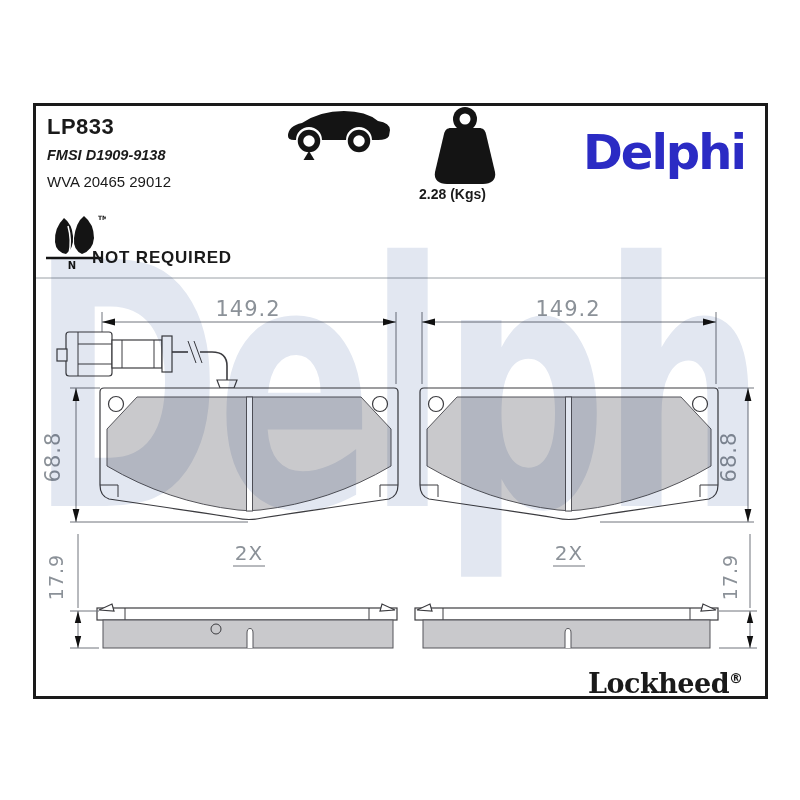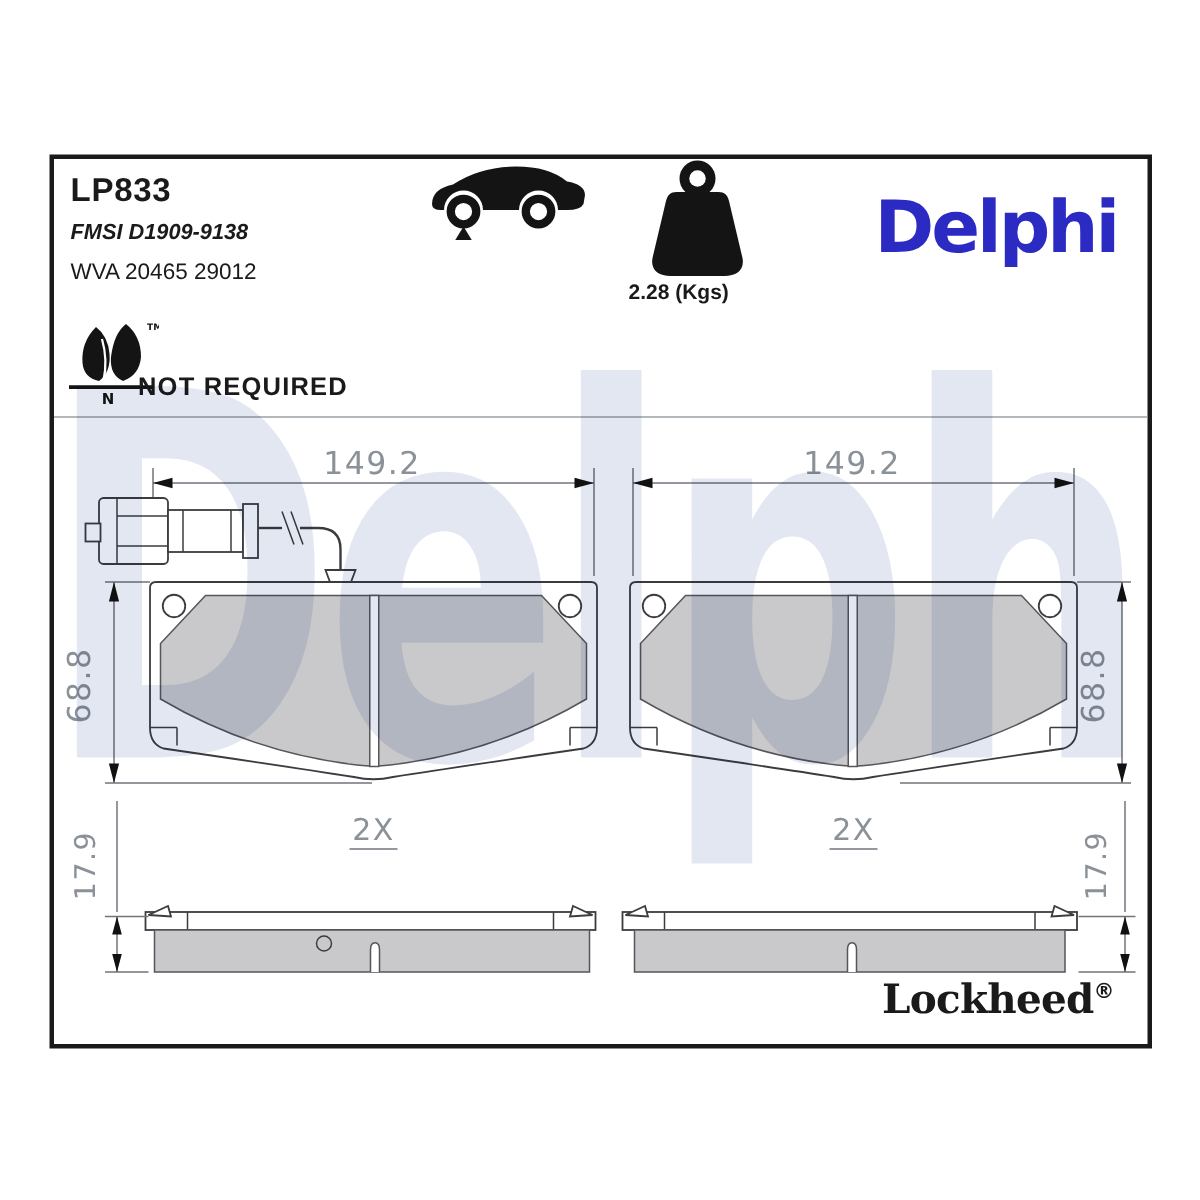--- a/index.html
+++ b/index.html
@@ -30,21 +30,21 @@
   .weight-icon-wrap { left:424px; top:106px; }
   .weight-label { left:419px; top:186px; width:92px; text-align:left; font-size:14px; font-weight:700; }
   .delphi-logo {
     left:583px; top:124px; font-size:48px; font-weight:800;
     color:#2b2bc4; letter-spacing:-2px;
     font-family:"DejaVu Sans", sans-serif;
   }
   .leaf-icon-wrap { left:44px; top:210px; }
   .not-required { left:92px; top:248px; font-size:17px; font-weight:700; letter-spacing:0.8px; }
   .lockheed {
-    position:absolute; left:588px; top:651px; z-index:2;
+    position:absolute; left:588px; top:668px; z-index:2;
     font-family:"DejaVu Serif", serif; font-weight:700;
     font-size:27px; color:#1a1a1a; letter-spacing:-0.5px;
   }
   .lockheed .reg { font-size:14px; vertical-align:10px; font-family:"DejaVu Sans", sans-serif; }
   
   .outline  { fill:#ffffff; stroke:#3c3c40; stroke-width:1.2; }
   .detail   { fill:none;    stroke:#3c3c40; stroke-width:1; }
   .friction { fill:#c9c9cc; stroke:#55555a; stroke-width:1; }
   .slot     { fill:#ffffff; stroke:#55555a; stroke-width:1; }
   .dimline  { fill:none; stroke:#70757c; stroke-width:1; }

